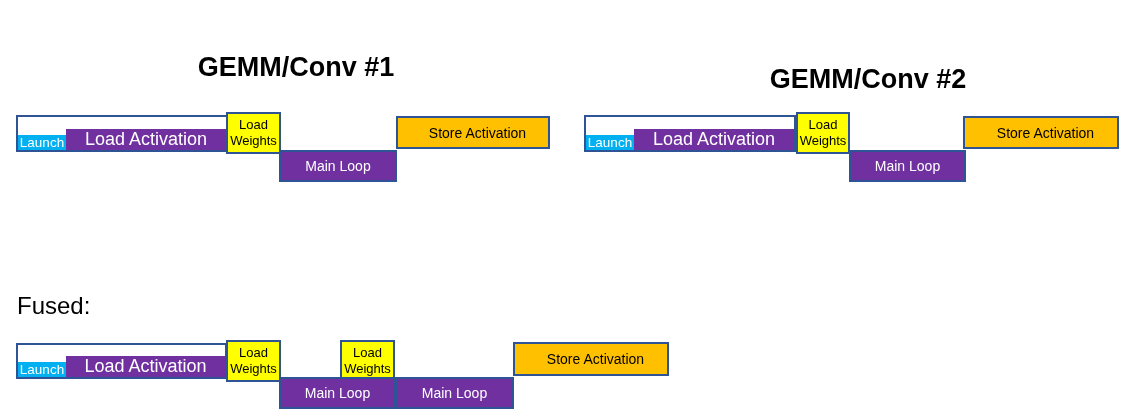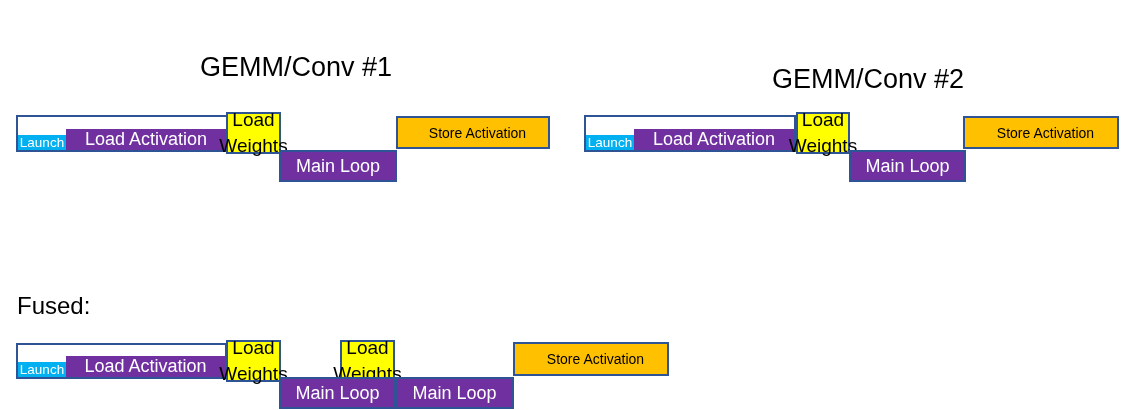--- a/index.html
+++ b/index.html
@@ -21,20 +21,21 @@
     color: var(--dark-text, #000);
     white-space: nowrap;
   }
   .kernel-title {
     position: absolute;
     width: 300px;
     text-align: center;
     font-size: 27px;
     color: var(--dark-text, #000);
     white-space: nowrap;
+    font-weight: bold;
   }
   .row {
     position: absolute;
     display: flex;
     box-sizing: border-box;
     border: 2px solid var(--outline, #2F5496);
     z-index: 1;
     align-items: flex-end;
   }
   .cell {
@@ -61,28 +62,28 @@
     box-sizing: border-box;
     border: 2px solid var(--outline, #2F5496);
     display: flex;
     align-items: center;
     justify-content: center;
     text-align: center;
   }
   .box-weights {
     background: var(--weights-fill, #FFFF00);
     color: var(--dark-text, #000);
-    font-size: 19px;
-    line-height: 26px;
+    font-size: 13px;
+    line-height: 16px;
     z-index: 2;
   }
   .box-mainloop {
     background: var(--purple-fill, #7030A0);
     color: var(--light-text, #fff);
-    font-size: 18px;
+    font-size: 14px;
     z-index: 3;
     white-space: nowrap;
   }
   .box-store {
     background: var(--store-fill, #FFC000);
     color: var(--dark-text, #000);
     font-size: 14px;
     z-index: 3;
     white-space: nowrap;
     padding-left: 9px;

